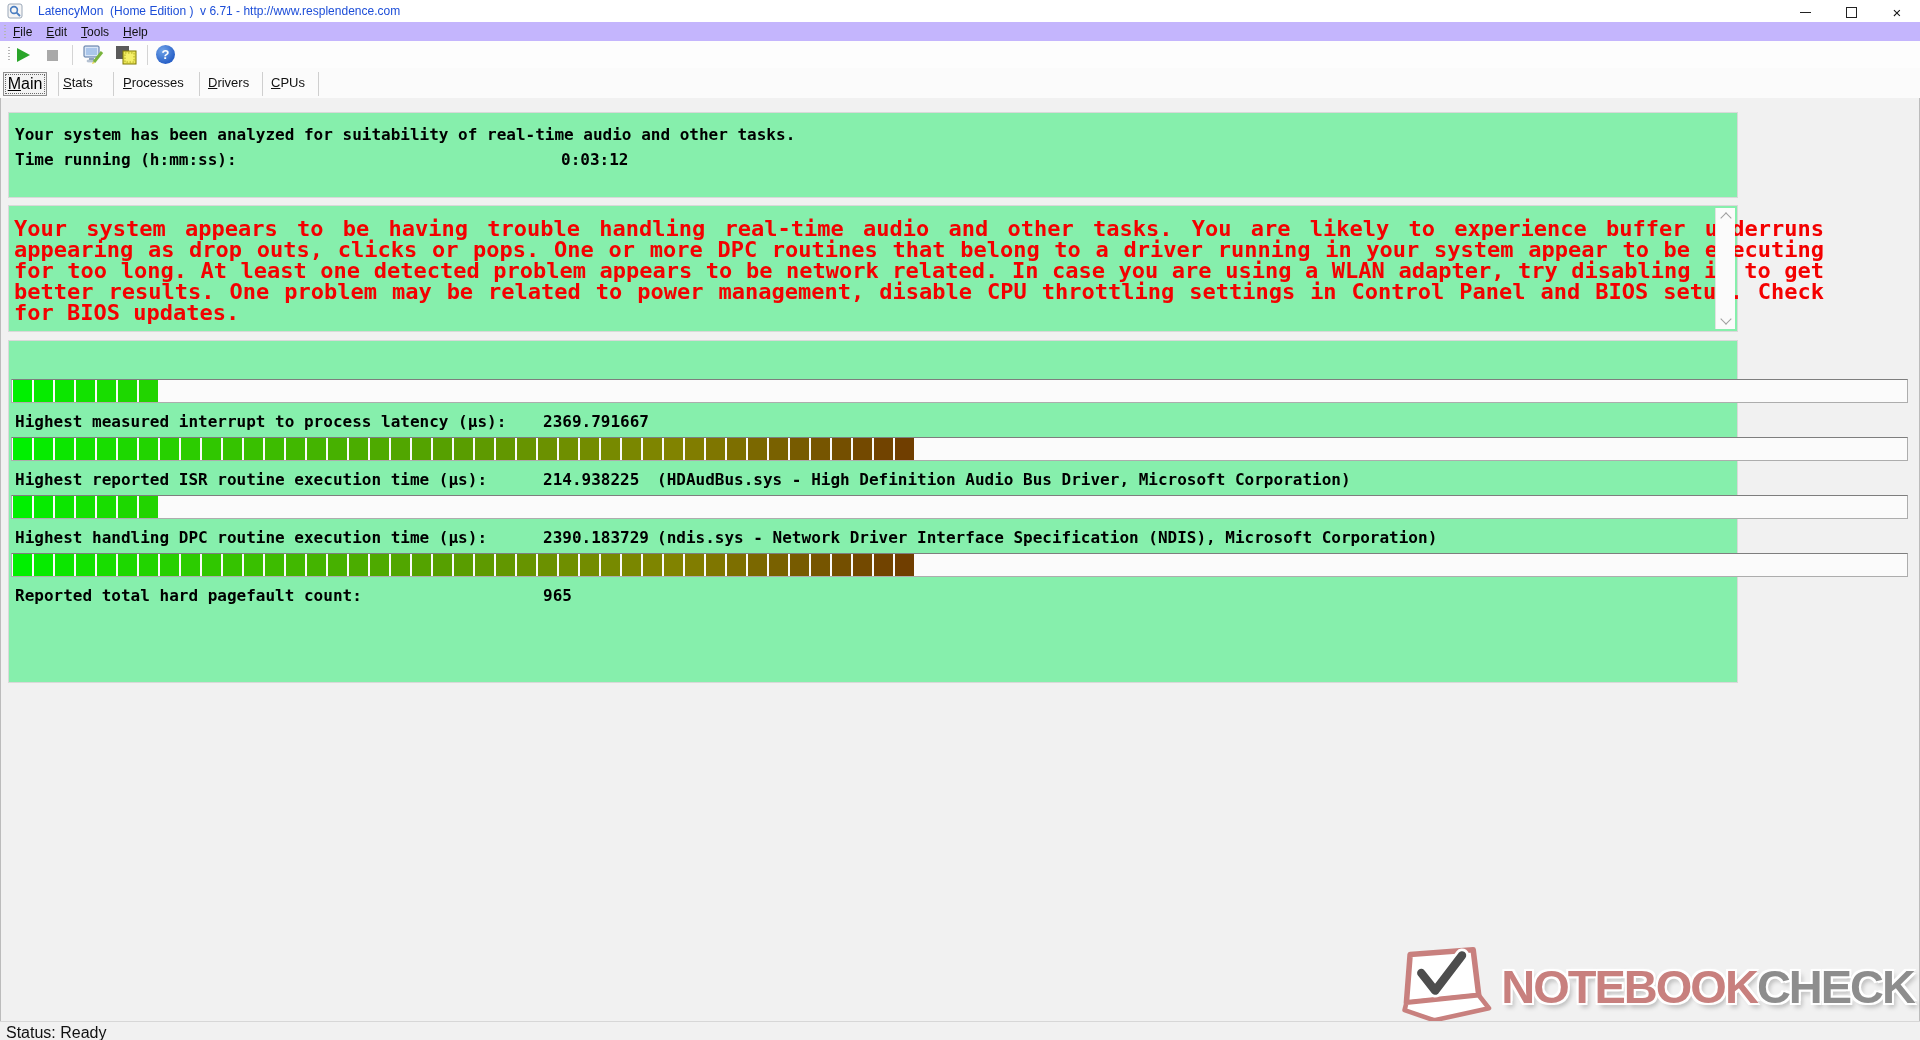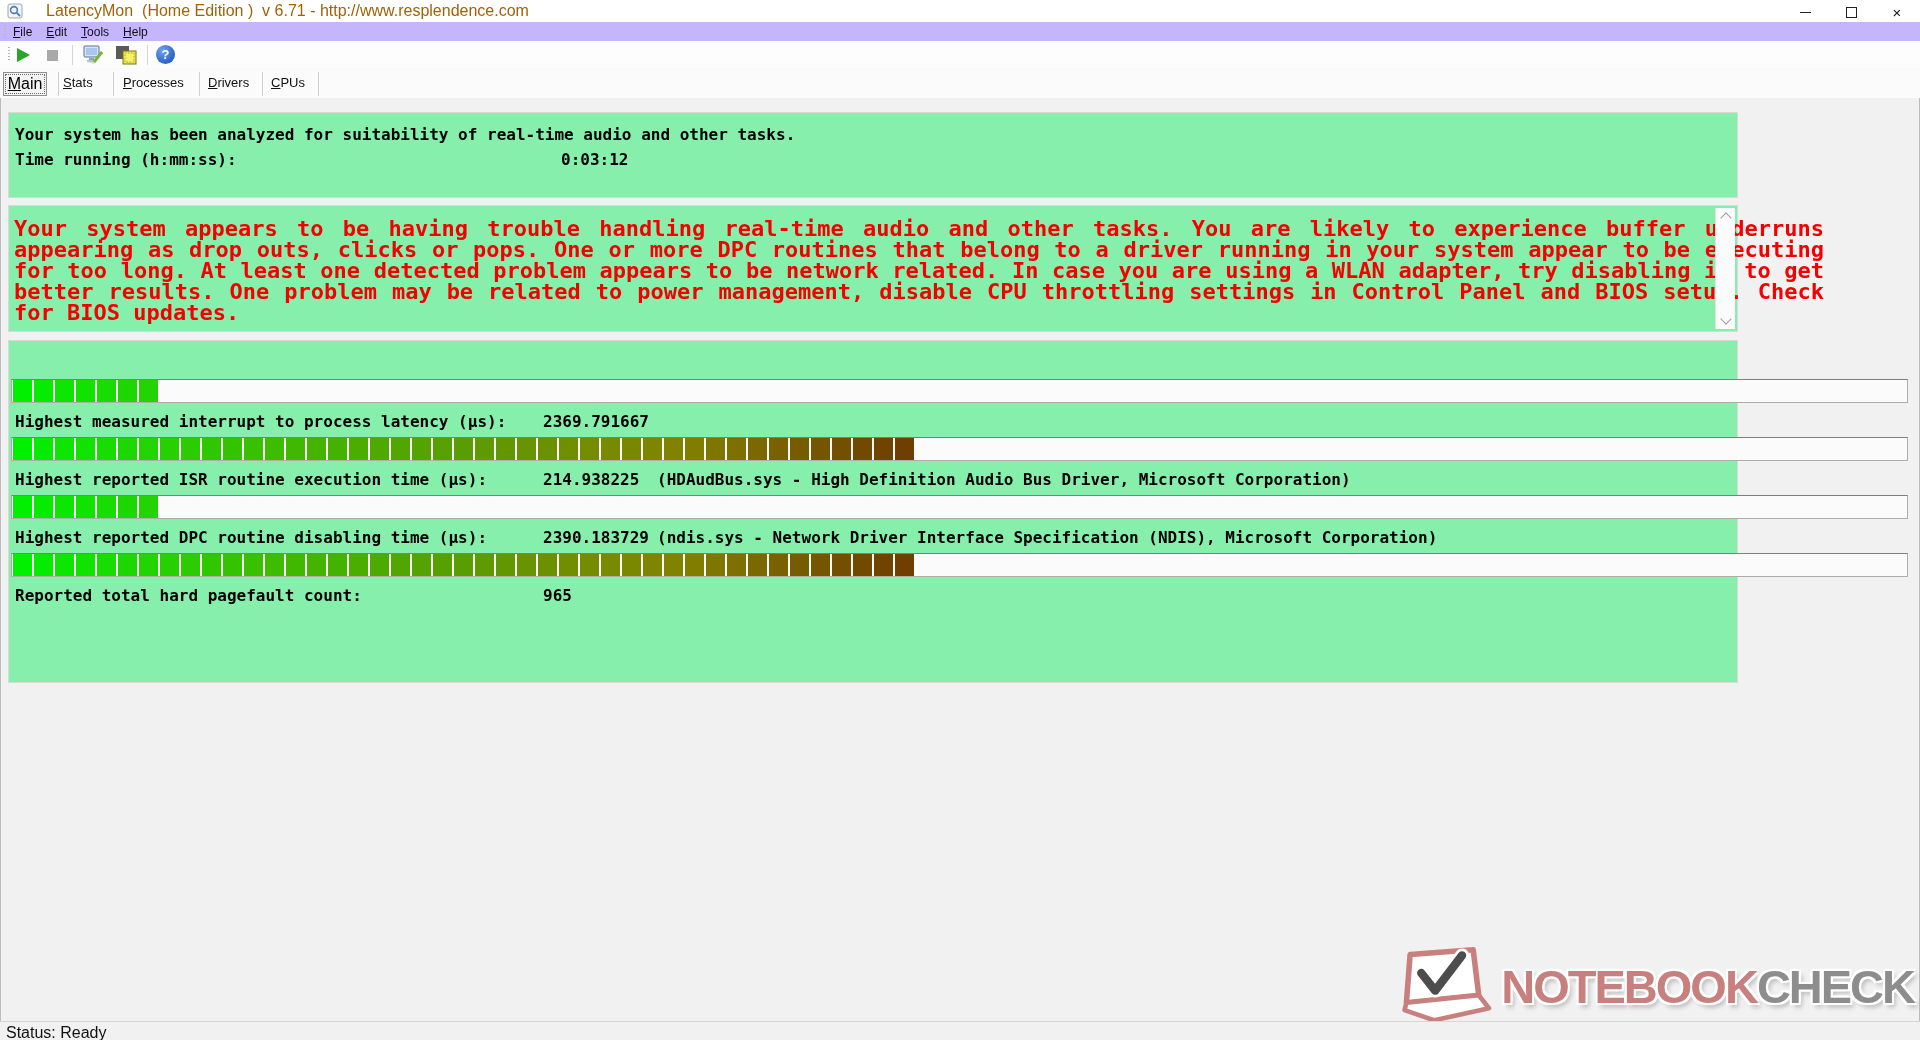--- a/index.html
+++ b/index.html
@@ -4,21 +4,21 @@
 <style>
   html,body{margin:0;padding:0;background:#e8e8e8;}
   #app{
     position:relative;width:1920px;height:1040px;background:#f1f1f1;
     font-family:"Liberation Sans",sans-serif;overflow:hidden;
     outline:1px solid #bcbcbc;outline-offset:-1px;
   }
   
   .titlebar{position:absolute;left:0;top:0;width:100%;height:22px;background:#ffffff;}
   .app-icon{position:absolute;left:7px;top:3px;width:16px;height:16px;}
-  .title-text{position:absolute;left:46px;top:0;height:22px;line-height:22px;font-size:16px;color:#a16207;white-space:pre;}
+  .title-text{position:absolute;left:38px;top:0;height:22px;line-height:22px;font-size:12px;color:#1d4ed8;white-space:pre;}
   .win-controls{position:absolute;right:0;top:0;height:24px;display:flex;}
   .win-btn{width:46px;height:24px;display:flex;align-items:center;justify-content:center;}
   .wb-min-glyph{width:11px;height:1px;background:#222;}
   .wb-max-glyph{width:9px;height:9px;border:1px solid #222;}
   .wb-close-glyph{font-size:15px;color:#111;line-height:1;}
   .wb-close-glyph::before{content:"\00D7";}
   
   .menubar{position:absolute;left:0;top:22px;width:100%;height:19px;background:#c4b5fd;display:flex;align-items:center;}
   .gripper{width:2px;height:14px;margin-left:4px;background:repeating-linear-gradient(to bottom,#b5b5b5 0 1px,transparent 1px 3px);}
   .menu-item{padding:0 7px;font-size:12px;color:#111;}
@@ -167,21 +167,21 @@
         <span class="mono m-value">2369.791667</span>
       </div>
       <div class="bar-track" style="top: 96px;"><span class="bar-seg" style="background: rgb(0, 240, 0);"></span><span class="bar-seg" style="background: rgb(6, 235, 0);"></span><span class="bar-seg" style="background: rgb(12, 230, 0);"></span><span class="bar-seg" style="background: rgb(18, 226, 0);"></span><span class="bar-seg" style="background: rgb(24, 221, 0);"></span><span class="bar-seg" style="background: rgb(29, 216, 0);"></span><span class="bar-seg" style="background: rgb(34, 212, 0);"></span><span class="bar-seg" style="background: rgb(39, 208, 0);"></span><span class="bar-seg" style="background: rgb(44, 204, 0);"></span><span class="bar-seg" style="background: rgb(48, 199, 0);"></span><span class="bar-seg" style="background: rgb(53, 195, 0);"></span><span class="bar-seg" style="background: rgb(57, 192, 0);"></span><span class="bar-seg" style="background: rgb(61, 188, 0);"></span><span class="bar-seg" style="background: rgb(65, 184, 0);"></span><span class="bar-seg" style="background: rgb(68, 180, 0);"></span><span class="bar-seg" style="background: rgb(71, 177, 0);"></span><span class="bar-seg" style="background: rgb(75, 173, 0);"></span><span class="bar-seg" style="background: rgb(78, 170, 0);"></span><span class="bar-seg" style="background: rgb(81, 166, 0);"></span><span class="bar-seg" style="background: rgb(84, 163, 0);"></span><span class="bar-seg" style="background: rgb(86, 160, 0);"></span><span class="bar-seg" style="background: rgb(89, 157, 0);"></span><span class="bar-seg" style="background: rgb(94, 154, 0);"></span><span class="bar-seg" style="background: rgb(98, 151, 0);"></span><span class="bar-seg" style="background: rgb(103, 148, 0);"></span><span class="bar-seg" style="background: rgb(107, 145, 0);"></span><span class="bar-seg" style="background: rgb(111, 143, 0);"></span><span class="bar-seg" style="background: rgb(115, 140, 0);"></span><span class="bar-seg" style="background: rgb(119, 138, 0);"></span><span class="bar-seg" style="background: rgb(122, 135, 0);"></span><span class="bar-seg" style="background: rgb(126, 133, 0);"></span><span class="bar-seg" style="background: rgb(129, 131, 0);"></span><span class="bar-seg" style="background: rgb(129, 125, 0);"></span><span class="bar-seg" style="background: rgb(127, 118, 0);"></span><span class="bar-seg" style="background: rgb(125, 111, 0);"></span><span class="bar-seg" style="background: rgb(123, 104, 0);"></span><span class="bar-seg" style="background: rgb(121, 97, 0);"></span><span class="bar-seg" style="background: rgb(119, 91, 0);"></span><span class="bar-seg" style="background: rgb(118, 85, 0);"></span><span class="bar-seg" style="background: rgb(116, 79, 0);"></span><span class="bar-seg" style="background: rgb(115, 73, 0);"></span><span class="bar-seg" style="background: rgb(113, 67, 0);"></span><span class="bar-seg" style="background: rgb(112, 62, 0);"></span></div>
       <div class="m-row" style="top: 129px;">
         <span class="mono m-label">Highest reported ISR routine execution time (µs):</span>
         <span class="mono m-value">214.938225</span>
         <span class="mono m-detail">(HDAudBus.sys - High Definition Audio Bus Driver, Microsoft Corporation)</span>
       </div>
       <div class="bar-track" style="top: 154px;"><span class="bar-seg" style="background: rgb(0, 240, 0);"></span><span class="bar-seg" style="background: rgb(6, 235, 0);"></span><span class="bar-seg" style="background: rgb(12, 230, 0);"></span><span class="bar-seg" style="background: rgb(18, 226, 0);"></span><span class="bar-seg" style="background: rgb(24, 221, 0);"></span><span class="bar-seg" style="background: rgb(29, 216, 0);"></span><span class="bar-seg" style="background: rgb(34, 212, 0);"></span></div>
       <div class="m-row" style="top: 187px;">
-        <span class="mono m-label">Highest reported DPC routine disabling time (µs):</span>
+        <span class="mono m-label">Highest handling DPC routine execution time (µs):</span>
         <span class="mono m-value">2390.183729</span>
         <span class="mono m-detail">(ndis.sys - Network Driver Interface Specification (NDIS), Microsoft Corporation)</span>
       </div>
       <div class="bar-track" style="top: 212px;"><span class="bar-seg" style="background: rgb(0, 240, 0);"></span><span class="bar-seg" style="background: rgb(6, 235, 0);"></span><span class="bar-seg" style="background: rgb(12, 230, 0);"></span><span class="bar-seg" style="background: rgb(18, 226, 0);"></span><span class="bar-seg" style="background: rgb(24, 221, 0);"></span><span class="bar-seg" style="background: rgb(29, 216, 0);"></span><span class="bar-seg" style="background: rgb(34, 212, 0);"></span><span class="bar-seg" style="background: rgb(39, 208, 0);"></span><span class="bar-seg" style="background: rgb(44, 204, 0);"></span><span class="bar-seg" style="background: rgb(48, 199, 0);"></span><span class="bar-seg" style="background: rgb(53, 195, 0);"></span><span class="bar-seg" style="background: rgb(57, 192, 0);"></span><span class="bar-seg" style="background: rgb(61, 188, 0);"></span><span class="bar-seg" style="background: rgb(65, 184, 0);"></span><span class="bar-seg" style="background: rgb(68, 180, 0);"></span><span class="bar-seg" style="background: rgb(71, 177, 0);"></span><span class="bar-seg" style="background: rgb(75, 173, 0);"></span><span class="bar-seg" style="background: rgb(78, 170, 0);"></span><span class="bar-seg" style="background: rgb(81, 166, 0);"></span><span class="bar-seg" style="background: rgb(84, 163, 0);"></span><span class="bar-seg" style="background: rgb(86, 160, 0);"></span><span class="bar-seg" style="background: rgb(89, 157, 0);"></span><span class="bar-seg" style="background: rgb(94, 154, 0);"></span><span class="bar-seg" style="background: rgb(98, 151, 0);"></span><span class="bar-seg" style="background: rgb(103, 148, 0);"></span><span class="bar-seg" style="background: rgb(107, 145, 0);"></span><span class="bar-seg" style="background: rgb(111, 143, 0);"></span><span class="bar-seg" style="background: rgb(115, 140, 0);"></span><span class="bar-seg" style="background: rgb(119, 138, 0);"></span><span class="bar-seg" style="background: rgb(122, 135, 0);"></span><span class="bar-seg" style="background: rgb(126, 133, 0);"></span><span class="bar-seg" style="background: rgb(129, 131, 0);"></span><span class="bar-seg" style="background: rgb(129, 125, 0);"></span><span class="bar-seg" style="background: rgb(127, 118, 0);"></span><span class="bar-seg" style="background: rgb(125, 111, 0);"></span><span class="bar-seg" style="background: rgb(123, 104, 0);"></span><span class="bar-seg" style="background: rgb(121, 97, 0);"></span><span class="bar-seg" style="background: rgb(119, 91, 0);"></span><span class="bar-seg" style="background: rgb(118, 85, 0);"></span><span class="bar-seg" style="background: rgb(116, 79, 0);"></span><span class="bar-seg" style="background: rgb(115, 73, 0);"></span><span class="bar-seg" style="background: rgb(113, 67, 0);"></span><span class="bar-seg" style="background: rgb(112, 62, 0);"></span></div>
       <div class="m-row" style="top: 245px;">
         <span class="mono m-label">Reported total hard pagefault count:</span>
         <span class="mono m-value">965</span>
       </div>
     </div>
 

